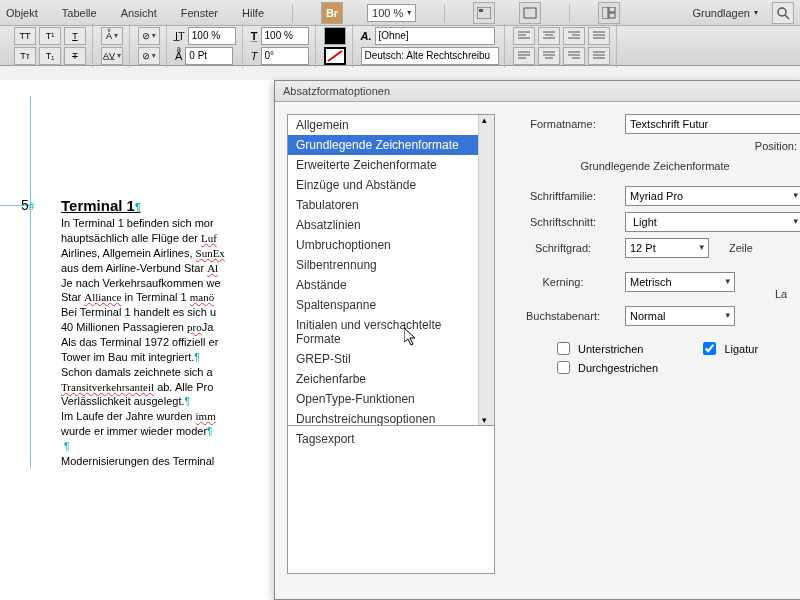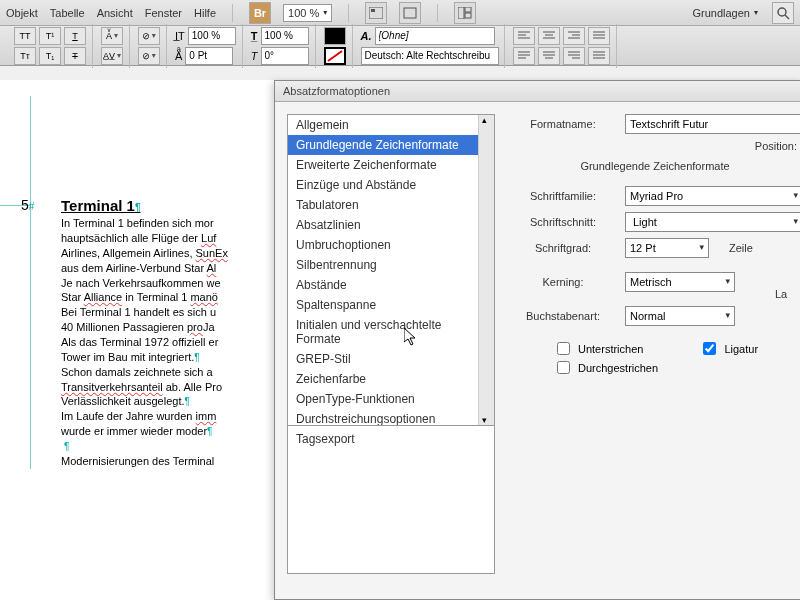--- a/index.html
+++ b/index.html
@@ -1,18 +1,18 @@
 <!DOCTYPE html>
 <html><head>
 <meta charset="utf-8">
 <style>
 * { margin: 0; padding: 0; box-sizing: border-box; font-family: Tahoma, Arial, sans-serif; font-size: 11px; }
 body { background: #f0f0f0; overflow: hidden; width: 800px; height: 600px; position: relative; }
 
-.menubar { background: linear-gradient(#e8e8e8, #d8d8d8); height: 26px; display: flex; align-items: center; padding: 0 6px; gap: 12px; border-bottom: 1px solid #aaa; }
+.menubar { background: linear-gradient(#e8e8e8, #d8d8d8); height: 26px; display: flex; align-items: center; padding: 0 6px; gap: 24px; border-bottom: 1px solid #aaa; }
 .menubar span { color: #333; }
 .menu-sep { width: 1px; height: 18px; background: #bbb; margin: 0 4px; }
 .zoom-box { display: flex; align-items: center; gap: 4px; border: 1px solid #999; background: #fff; padding: 1px 4px; height: 18px; }
 .tb-icon { width: 22px; height: 22px; background: #ddd; border: 1px solid #aaa; display: flex; align-items: center; justify-content: center; }
 .right-menu { margin-left: auto; display: flex; align-items: center; gap: 8px; }
 .dropdown-pill { display: flex; align-items: center; gap: 4px; padding: 2px 6px; }
 .search-icon { width: 22px; height: 22px; border: 1px solid #aaa; display: flex; align-items: center; justify-content: center; background: #e8e8e8; }
 
 .toolbar { background: linear-gradient(#e8e8e8, #d4d4d4); height: 40px; border-bottom: 1px solid #999; display: flex; align-items: center; padding-left: 8px; gap: 2px; }
 .tool-group { display: flex; flex-direction: column; gap: 2px; border-right: 1px solid #bbb; padding: 0 6px; height: 44px; justify-content: center; }
@@ -24,21 +24,21 @@
 .doc-area { position: absolute; top: 80px; left: 0; width: 280px; height: 520px; background: #fff; }
 .ruler-h { position: absolute; top: 80px; left: 0; width: 280px; height: 16px; background: linear-gradient(#f8f8f8,#e8e8e8); border-bottom: 1px solid #999; font-size: 8px; color:#444; }
 .ruler-h span { position: absolute; top: 2px; }
 .ruler-v { position: absolute; top: 96px; left: 0; width: 16px; height: 504px; background: linear-gradient(90deg,#f8f8f8,#e8e8e8); border-right: 1px solid #999; }
 
 .page { position: absolute; top: 96px; left: 30px; width: 250px; background: #fff; border-left: 1px solid #7ad0d0; padding: 100px 0 0 30px; font-family: Arial; font-size: 14px; line-height: 1.35; color: #000; }
 .page-num { position: absolute; left: -10px; top: 100px; font-size: 14px; color: #000; }
 .page-num::after { content:"#"; color:#0aa; font-size:10px;}
 .page h3 { font-size: 15px; text-decoration: underline; }
 .para::after { content: "¶"; color: #0aa; font-size: 10px; }
-.err { text-decoration: underline wavy #d33 1px; }
+.err { text-decoration: underline wavy #d33 1px; font-family: Liberation Serif, serif; }
 .guide-h { position:absolute; left:0; top:205px; width:280px; height:1px; background:#7ad0d0;}
 
 .dialog { position: absolute; top: 80px; left: 274px; width: 530px; height: 520px; background: #f4f4f4; border: 1px solid #888; box-shadow: -2px 2px 8px rgba(0,0,0,0.2); }
 .dlg-title { background: linear-gradient(#eee,#ddd); padding: 4px 8px; border-bottom: 1px solid #aaa; color: #444; }
 .dlg-body { display: flex; padding: 12px 0 0 12px; gap: 12px; }
 .cat-list { width: 208px; height: 460px; border: 1px solid #999; background: #fff; position: relative; }
 .cat-item { padding: 3px 8px; font-size: 12px; color: #333; cursor: default; }
 .cat-item.sel { background: #3874d6; color: #fff; }
 .cat-scroll { position: absolute; right: 0; top: 0; width: 16px; height: 310px; background: #e8e8e8; border-left: 1px solid #ccc; }
 .cat-scroll::before { content:"▴"; position:absolute; top:0; left:3px; font-size:9px;}
@@ -166,21 +166,21 @@
         <div class="tool-btn" style="background:#fff;border:2px solid #000;position:relative;">
           <svg width="18" height="14" style="position:absolute;top:0;left:0;">
             <line x1="2" y1="12" x2="16" y2="2" stroke="#d00" stroke-width="2"></line>
           </svg>
         </div>
       </div>
   </div>
   <div class="tool-group" style="width:150px;">
     <div class="tool-row">
         <span style="font-style:italic;font-weight:bold;">A.</span>
-        <input class="tool-input drop-arrow" style="width: 120px; font-style: italic;" value="[Ohne]">
+        <input class="tool-input drop-arrow" style="width: 120px;" value="[Ohne]">
       </div>
     <div class="tool-row">
         <input class="tool-input drop-arrow" style="width: 138px;" value="Deutsch: Alte Rechtschreibu">
       </div>
   </div>
   <div class="tool-group">
     <div class="tool-row">
       <div class="tool-btn">
           <svg width="12" height="10">
             <line x1="0" y1="1" x2="12" y2="1" stroke="#555"></line>

